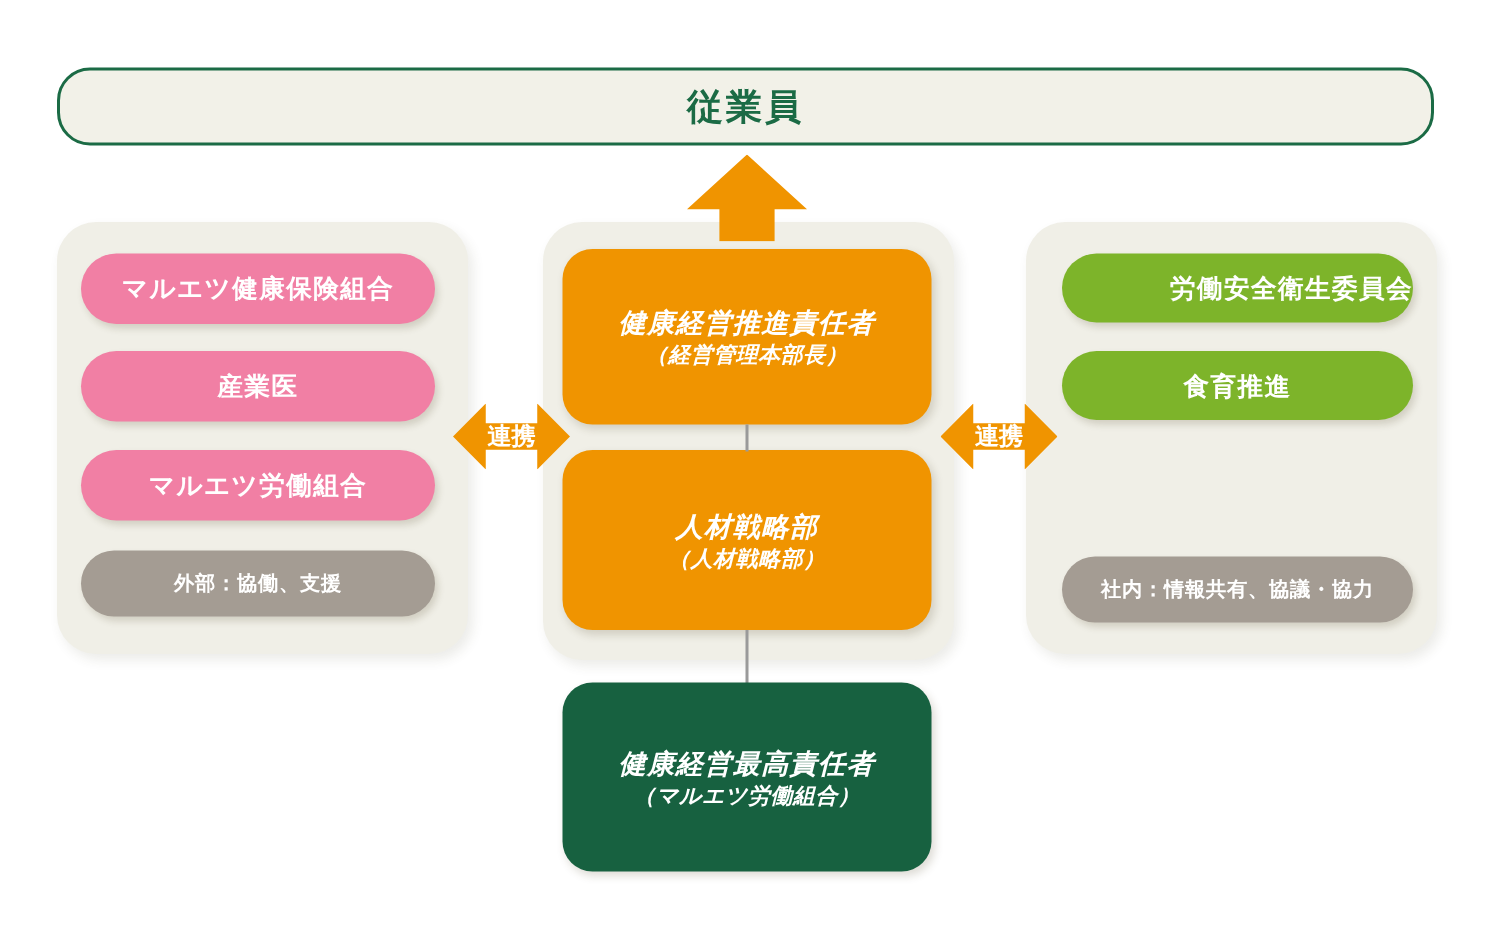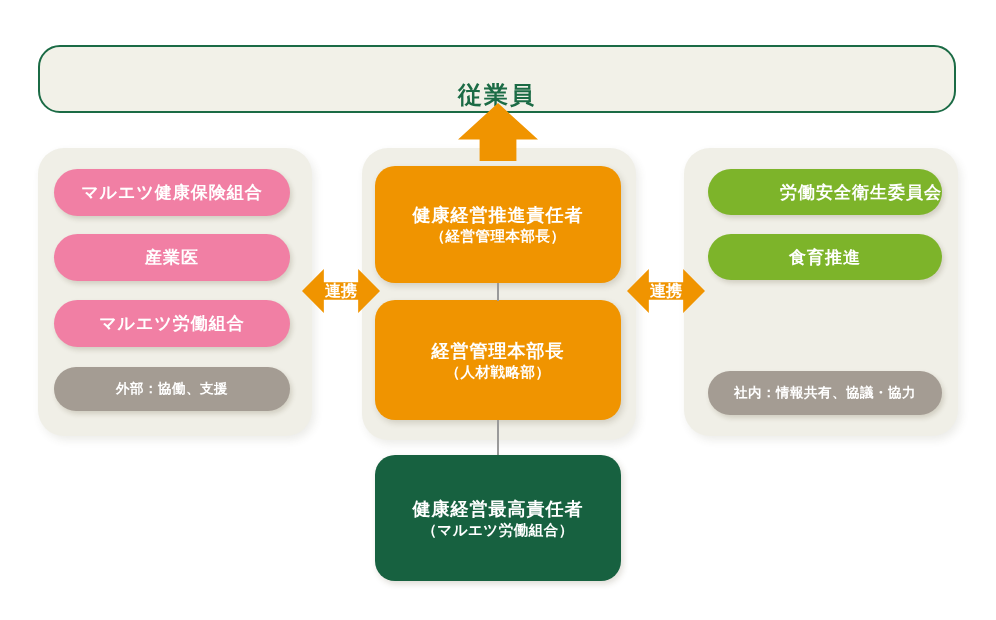--- a/index.html
+++ b/index.html
@@ -14,26 +14,26 @@
     height: 620px;
     background: #ffffff;
     overflow: hidden;
   }
   .stage * { box-sizing: border-box; }
 
   
   .top-box {
     position: absolute;
     left: 38px; top: 45px;
-    width: 918px; height: 68px;
+    width: 918px; height: 52px;
     background: #F2F1E8;
     border: 2px solid #1B6B45;
     border-radius: 22px;
     display: flex;
-    align-items: flex-end;
+    align-items: center;
     justify-content: center;
   }
   .top-box span {
     color: #1B6B45;
     font-size: 24px;
     font-weight: bold;
     letter-spacing: 2px;
   }
 
   
@@ -92,20 +92,21 @@
     width: 246px;
     border-radius: 20px;
     display: flex;
     flex-direction: column;
     align-items: center;
     justify-content: center;
     gap: 0;
     color: #ffffff;
     text-align: center;
     box-shadow: 2px 3px 6px rgba(70, 60, 30, 0.18);
+    font-style: italic;
   }
   .big-box .title    { font-size: 18px; font-weight: bold; letter-spacing: 1px; }
   .big-box .subtitle { font-size: 14.5px; font-weight: bold; letter-spacing: 0.5px; }
   .box-orange { background: #F09400; left: 13px; height: 117px; }
   .cb1 { top: 18px; }
   .cb2 { top: 152px; height: 120px; }
   .box-darkgreen {
     background: #176140;
     left: 375px; top: 455px;
     width: 246px; height: 126px;
@@ -168,21 +169,21 @@
       <span>外部：協働、支援</span>
     </div>
   </div>
 
   <div class="panel center">
     <div class="big-box box-orange cb1">
       <div class="title">健康経営推進責任者</div>
       <div class="subtitle">（経営管理本部長）</div>
     </div>
     <div class="big-box box-orange cb2">
-      <div class="title">経営管理本部長</div>
+      <div class="title">人材戦略部</div>
       <div class="subtitle">（人材戦略部）</div>
     </div>
   </div>
 
   <div class="panel right">
     <div class="pill green rp1">
       <span>労働安全衛生委員会</span>
     </div>
     <div class="pill green rp2">
       <span>食育推進</span>

